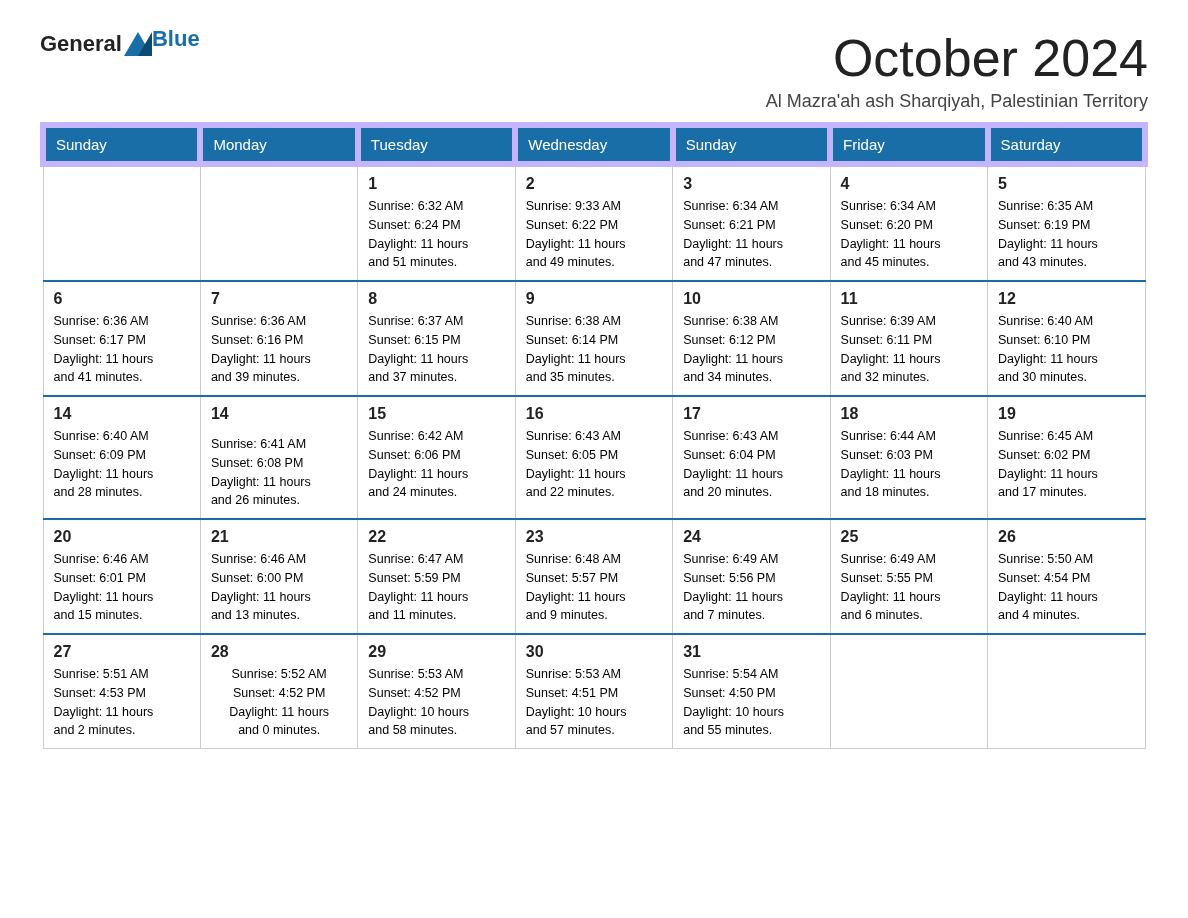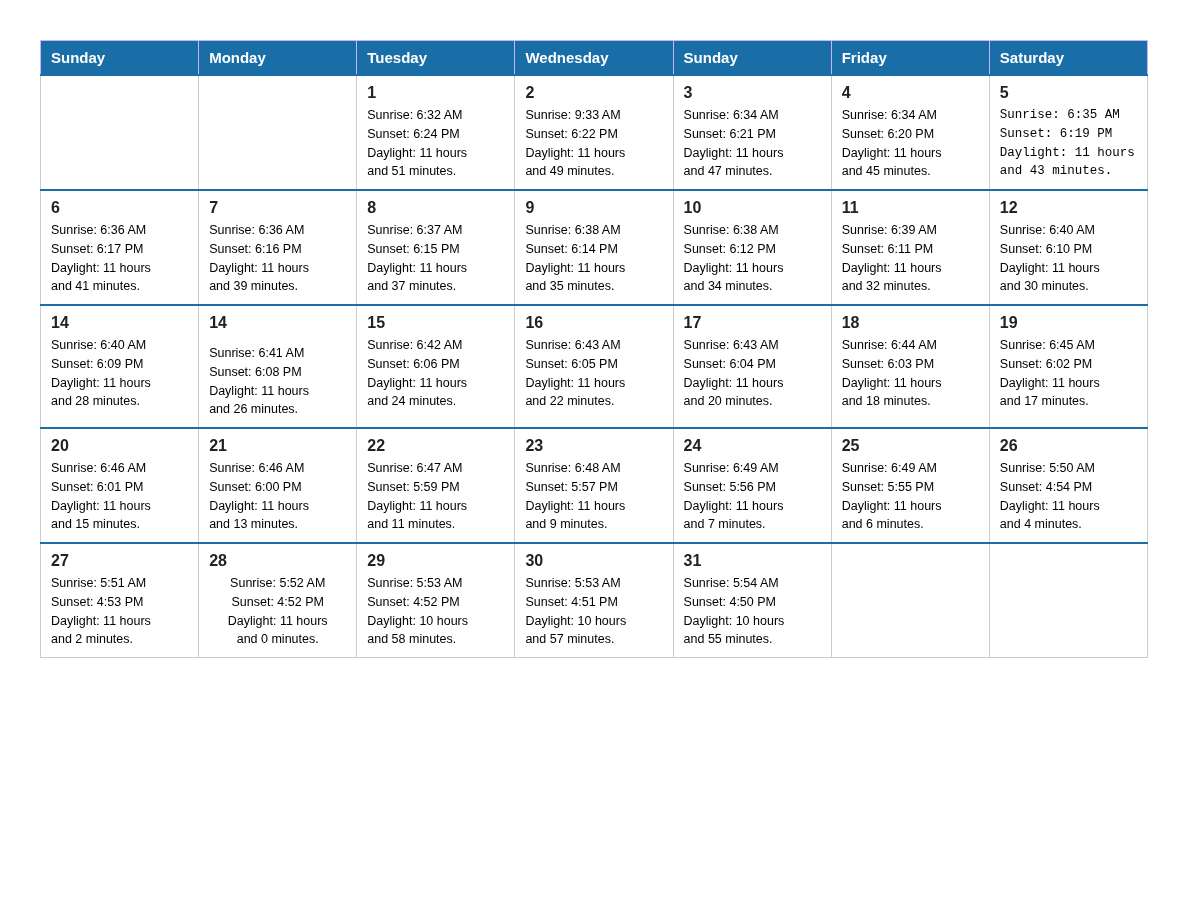--- a/index.html
+++ b/index.html
@@ -55,24 +55,24 @@
     }
     .calendar-table {
       width: 100%;
       border-collapse: collapse;
       margin-top: 10px;
     }
     .calendar-table th {
       background: #1a6ea8;
       color: #fff;
       font-size: 15px;
-      font-weight: bold;
+      font-weight: normal;
       padding: 8px 10px;
       text-align: left;
-      border: 1px solid #c4b5fd;
+      border: 6px solid #c4b5fd;
     }
     .calendar-table td {
       vertical-align: top;
       border: 1px solid #ccc;
       border-top: 2px solid #1a6ea8;
       padding: 8px 10px;
       width: 14.28%;
       min-height: 110px;
       height: 110px;
     }
@@ -85,20 +85,33 @@
     .day-info {
       font-size: 12.5px;
       color: #000000;
       line-height: 1.5;
     }
   </style>
 </head>
 <body>
 
 <div class="header-area">
+  <div class="logo">
+    <span class="logo-text-general">General</span>
+    <svg class="logo-icon" viewBox="0 0 28 28" xmlns="http://www.w3.org/2000/svg">
+      <polygon points="0,28 14,4 28,28" fill="#1a6ea8"></polygon>
+      <polygon points="14,28 28,4 28,28" fill="#0d4a73"></polygon>
+    </svg>
+    <br>
+    <span class="logo-text-blue" style="display:block; margin-top:-10px; margin-left:0;">Blue</span>
+  </div>
+  <div class="title-area">
+    <div class="month-title">October 2024</div>
+    <div class="subtitle">Al Mazra'ah ash Sharqiyah, Palestinian Territory</div>
+  </div>
 </div>
 
 <table class="calendar-table">
   <thead>
     <tr>
     <th>Sunday</th>
         <th>Monday</th>
         <th>Tuesday</th>
         <th>Wednesday</th>
         <th>Sunday</th>
@@ -133,21 +146,21 @@
         </td>
         <td>
           <div class="day-number">4</div>
           <div class="day-info" style="white-space: pre-line;">Sunrise: 6:34 AM
 Sunset: 6:20 PM
 Daylight: 11 hours
 and 45 minutes.</div>
         </td>
         <td>
           <div class="day-number">5</div>
-          <div class="day-info" style="white-space: pre-line; font-family: Liberation Mono, monospace;">Sunrise: 6:35 AM
+          <div class="day-info" style="white-space: pre-line;">Sunrise: 6:35 AM
 Sunset: 6:19 PM
 Daylight: 11 hours
 and 43 minutes.</div>
         </td>
       </tr>
       <tr>
         <td>
           <div class="day-number">6</div>
           <div class="day-info" style="white-space: pre-line;">Sunrise: 6:36 AM
 Sunset: 6:17 PM

